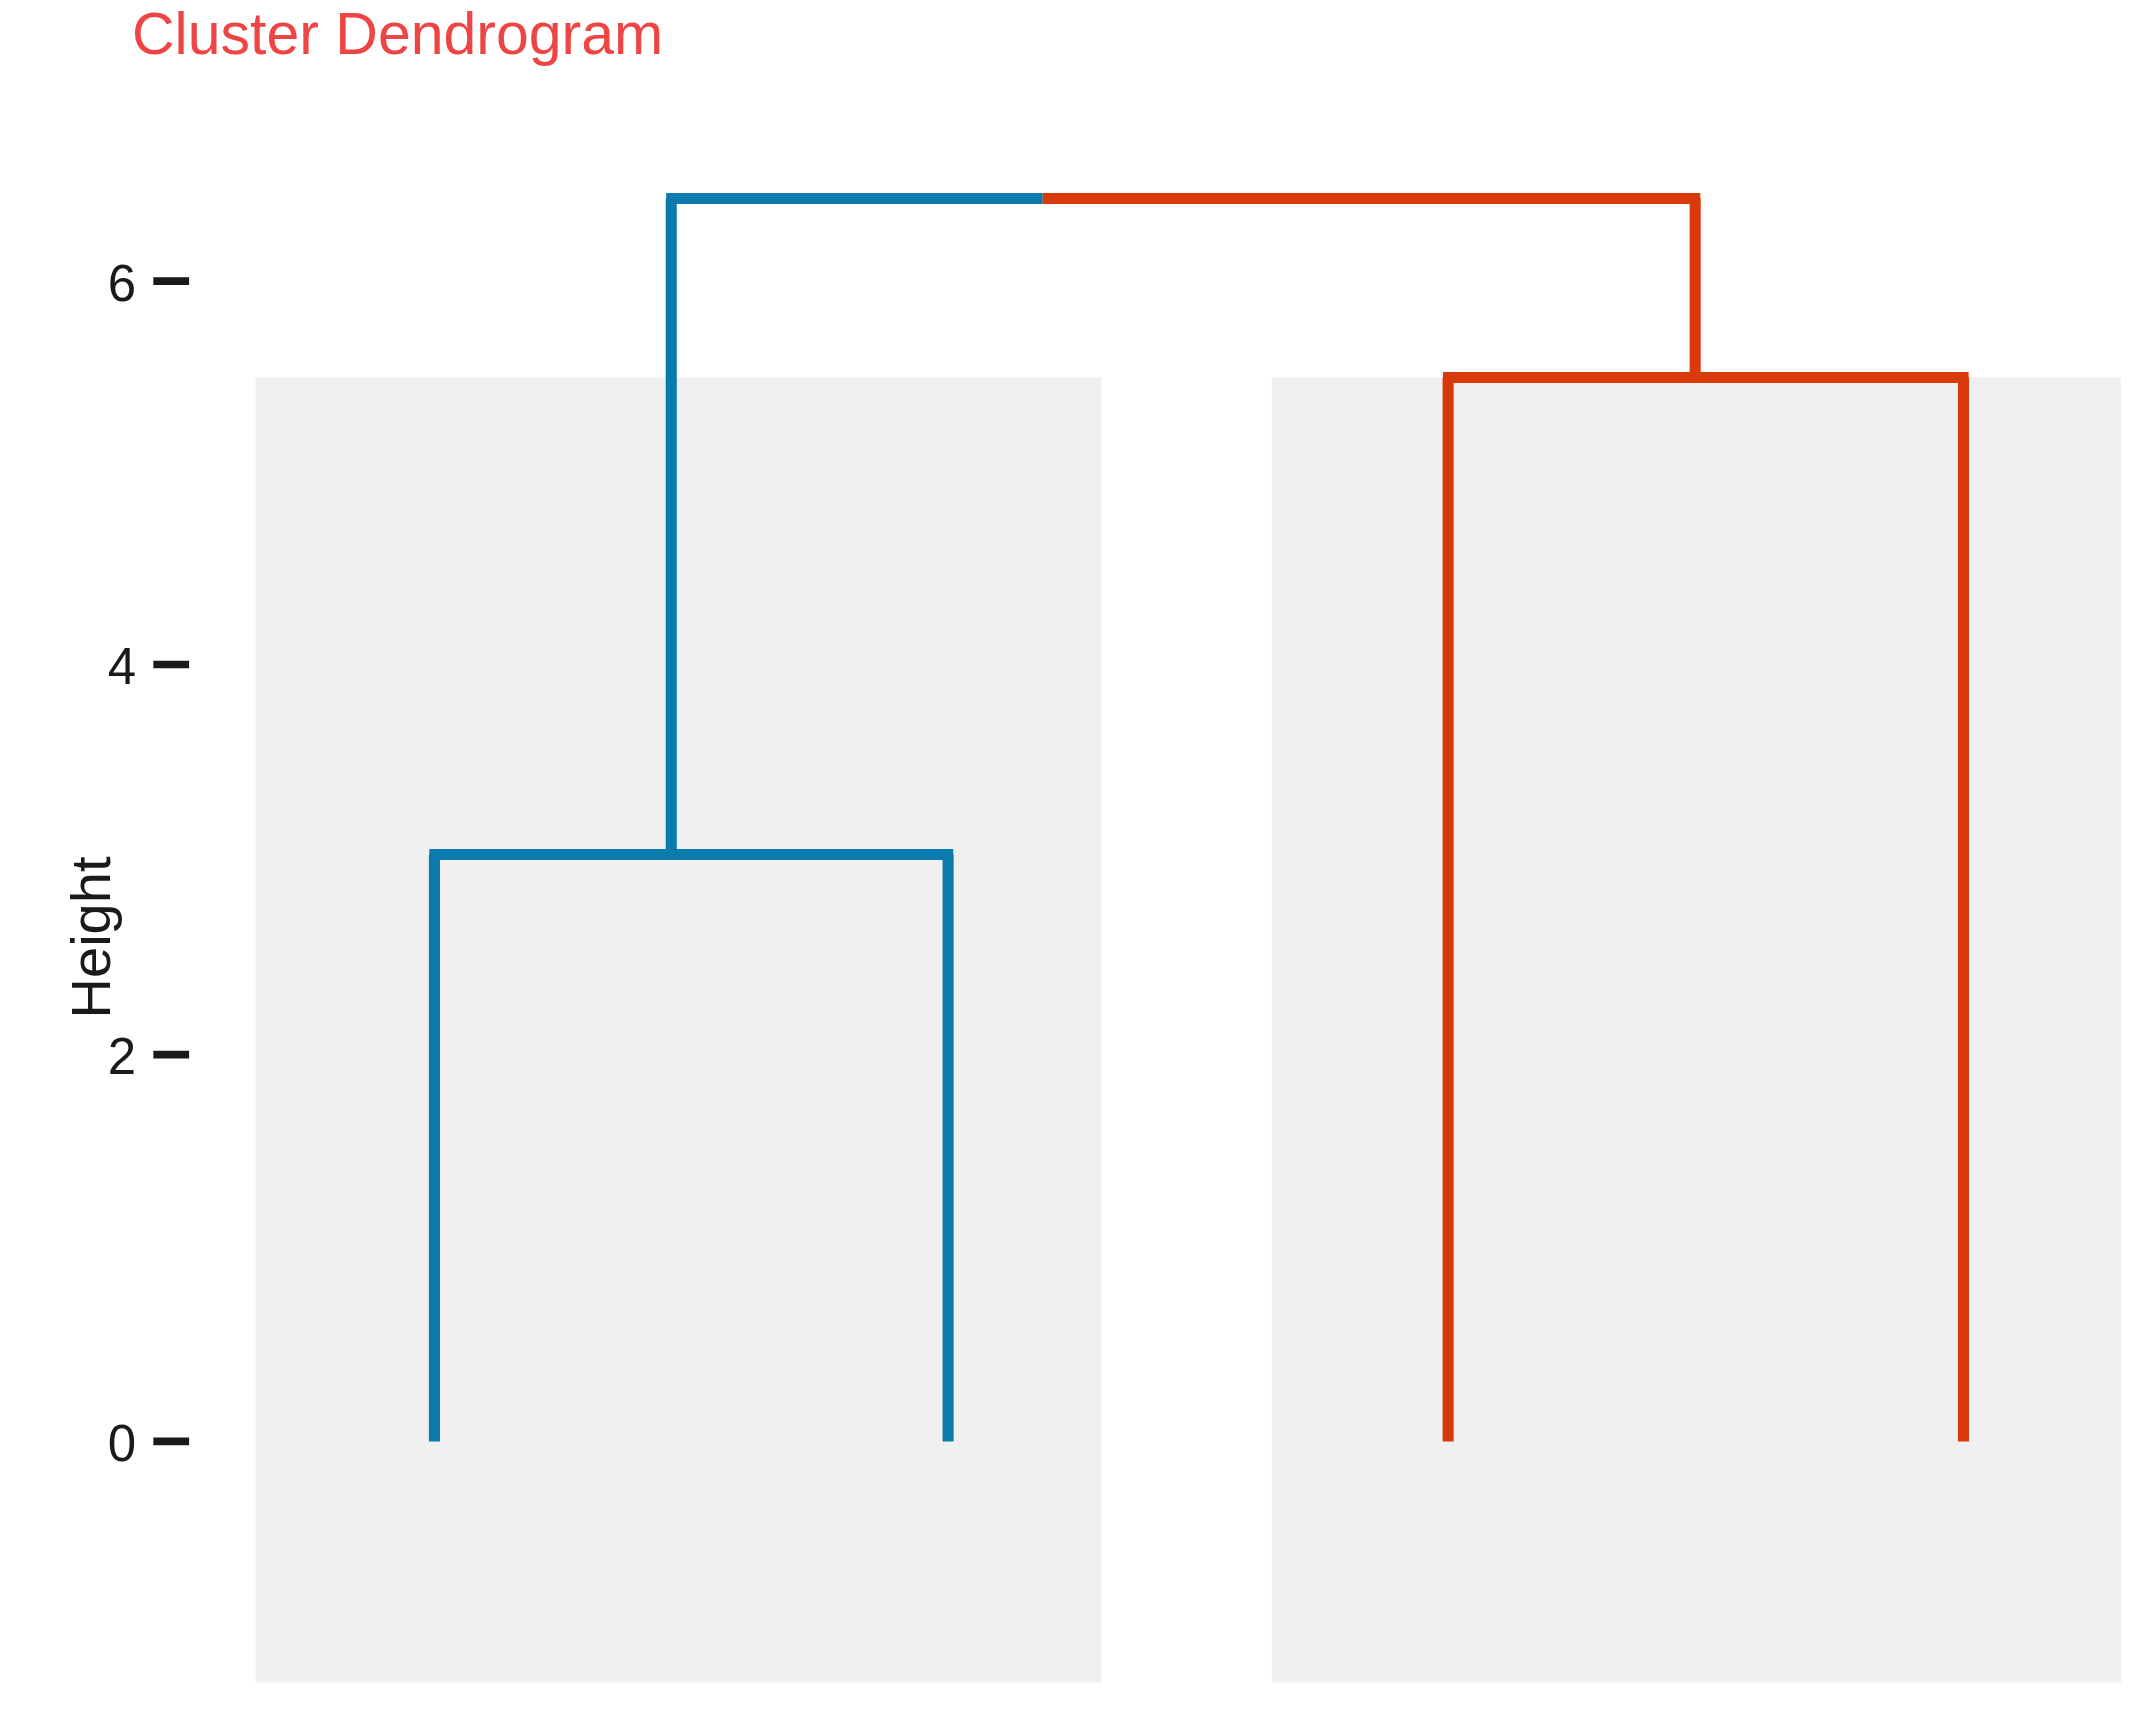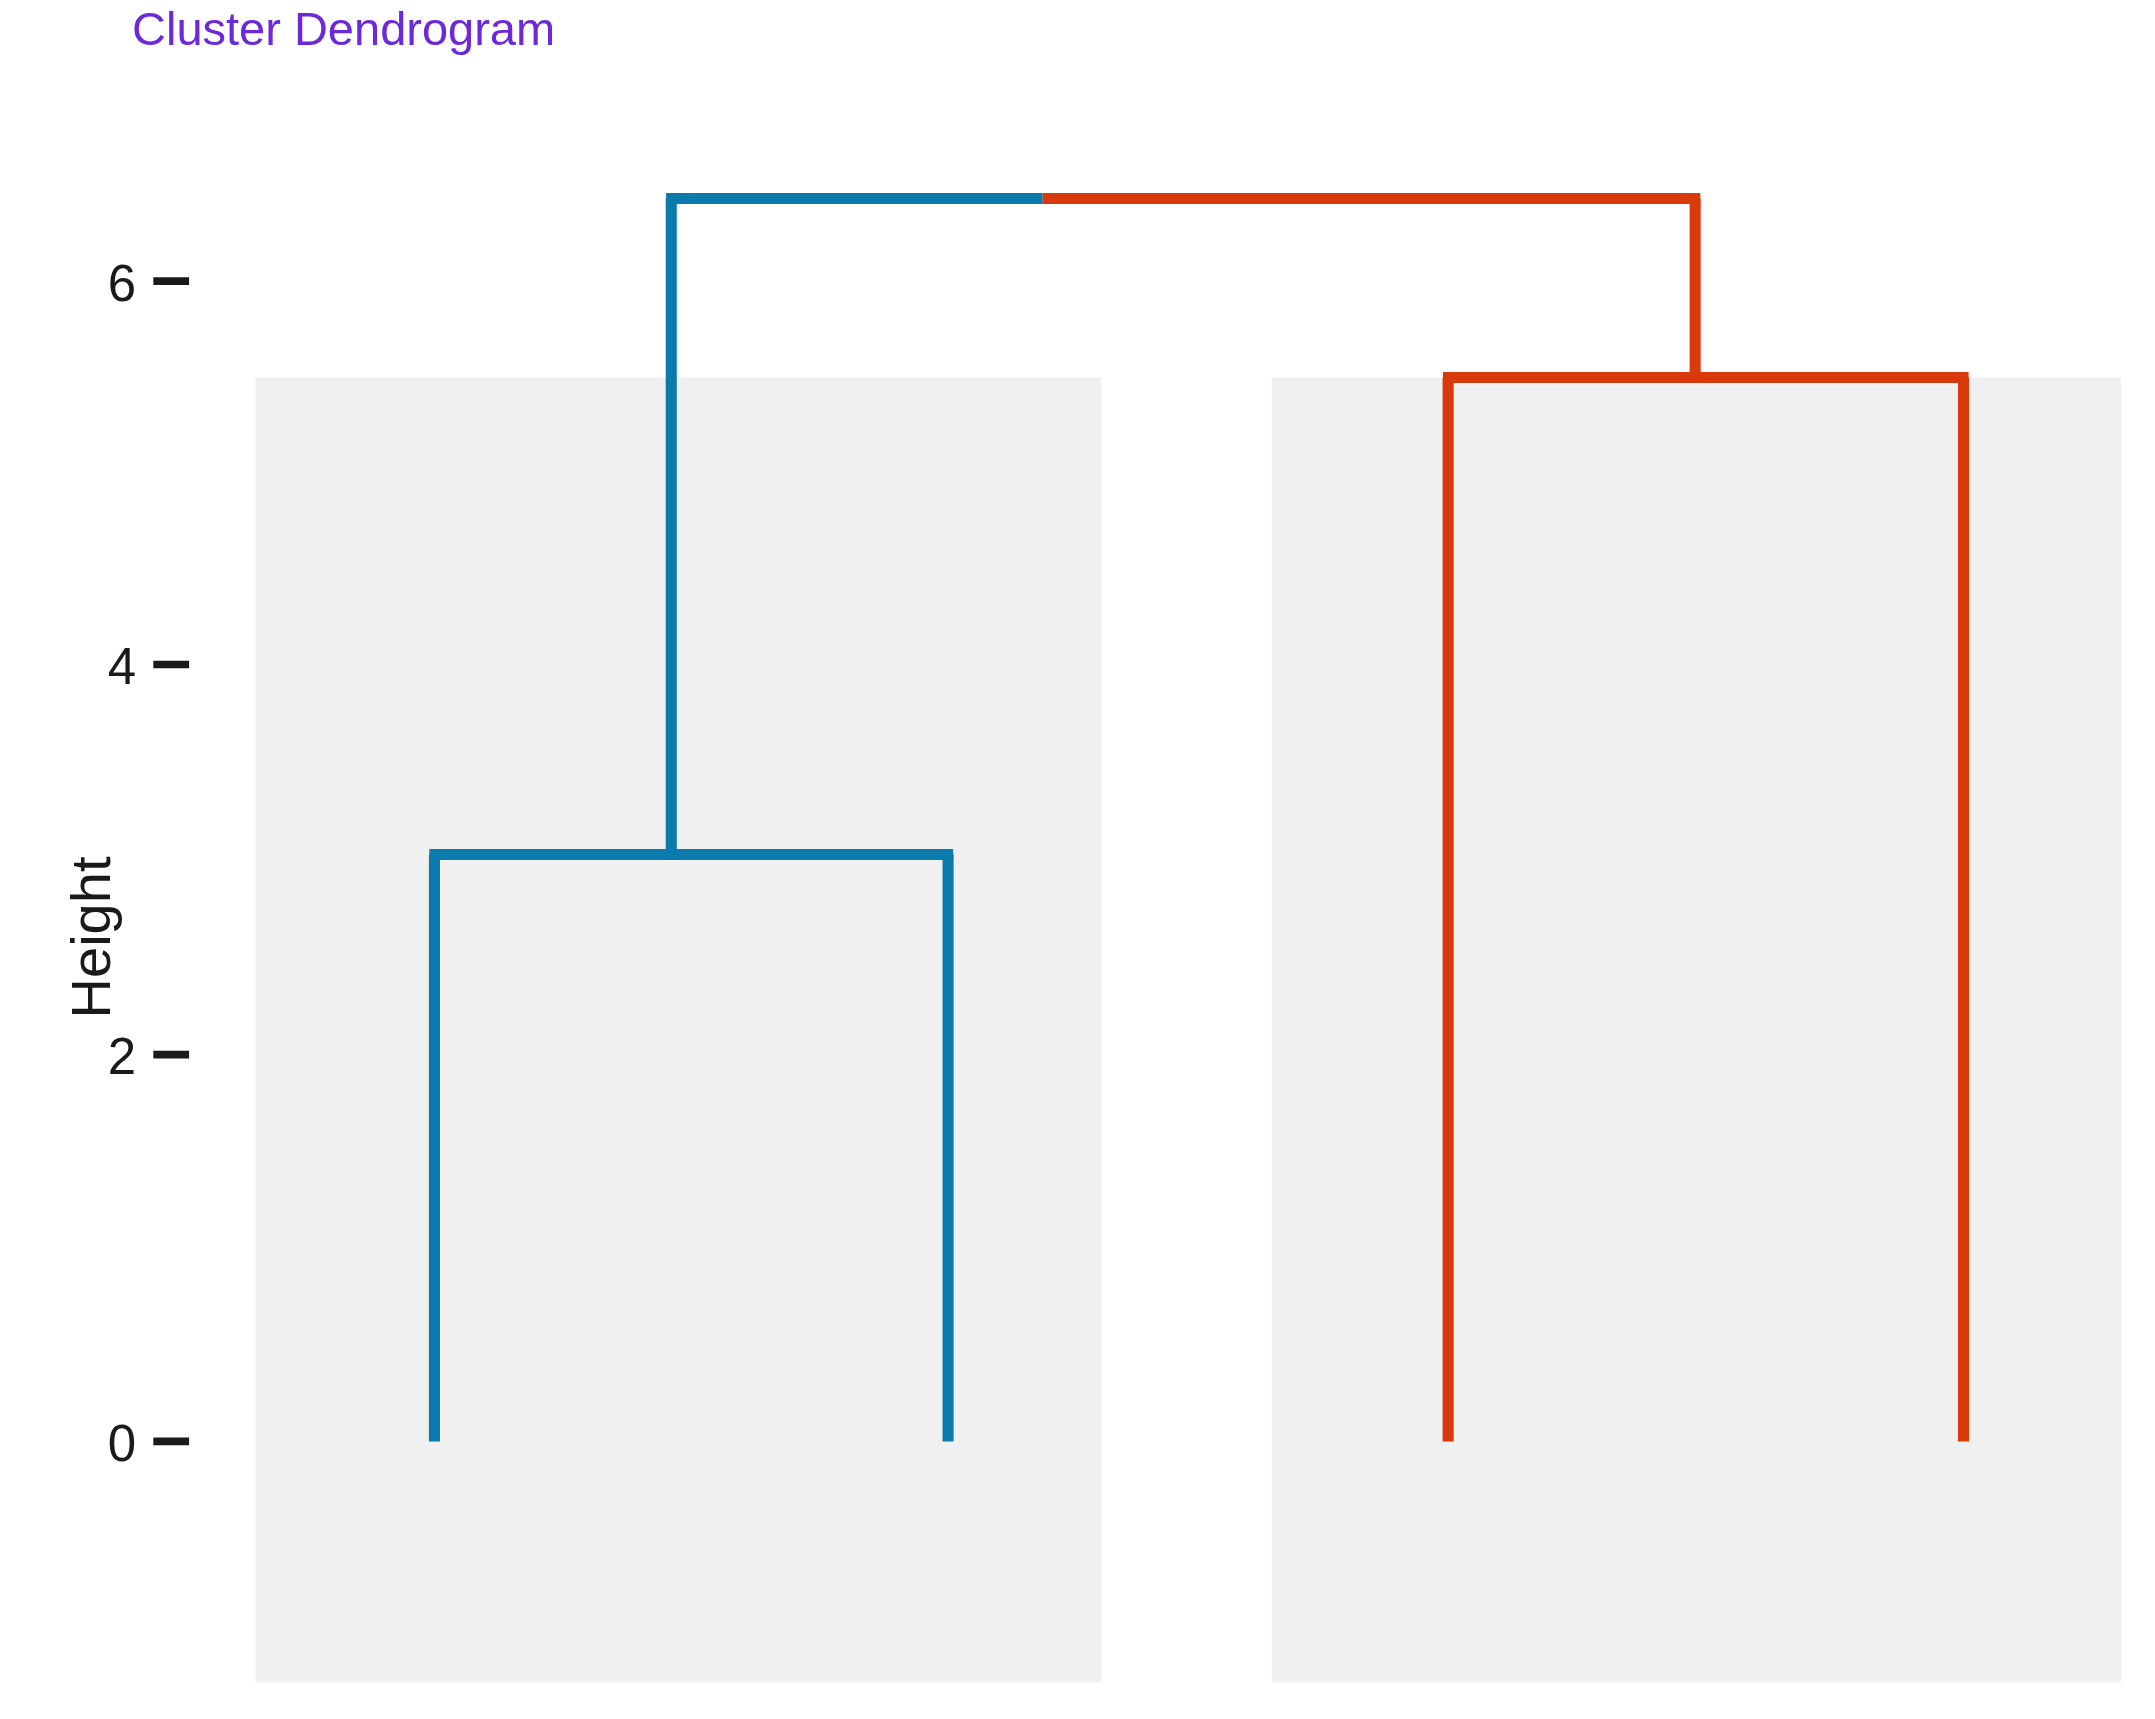--- a/index.html
+++ b/index.html
@@ -5,21 +5,21 @@
   html,body{margin:0;padding:0;background:#ffffff;}
   body{
     width:2156px;height:1720px;position:relative;overflow:hidden;
     font-family:"Liberation Sans", sans-serif;
     -webkit-font-smoothing:antialiased;
   }
   #stage{position:absolute;left:0;top:0;width:2156px;height:1720px;}
   #plot-svg{position:absolute;left:0;top:0;width:2156px;height:1720px;display:block;}
   .chart-title{
     position:absolute;left:132px;top:5.1px;
-    font-size:47px;font-weight:400;color:#6d28d9;
+    font-size:59px;font-weight:400;color:#ef4444;
     letter-spacing:0px;white-space:nowrap;line-height:1.0;
   }
   .axis-title{
     position:absolute;
     font-size:56px;color:#1a1a1a;white-space:nowrap;
     transform-origin:50% 50%;
   }
   .tick-label{
     position:absolute;
     font-size:51px;color:#1a1a1a;text-align:right;white-space:nowrap;

